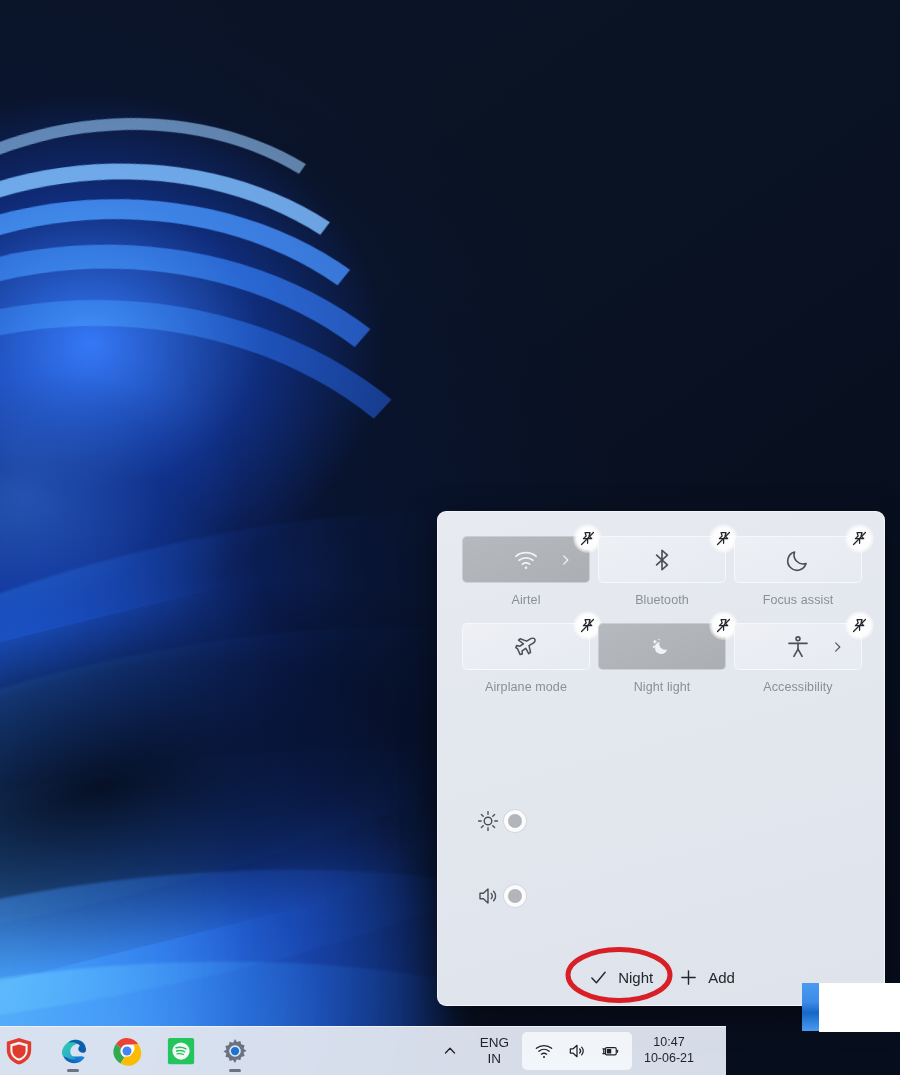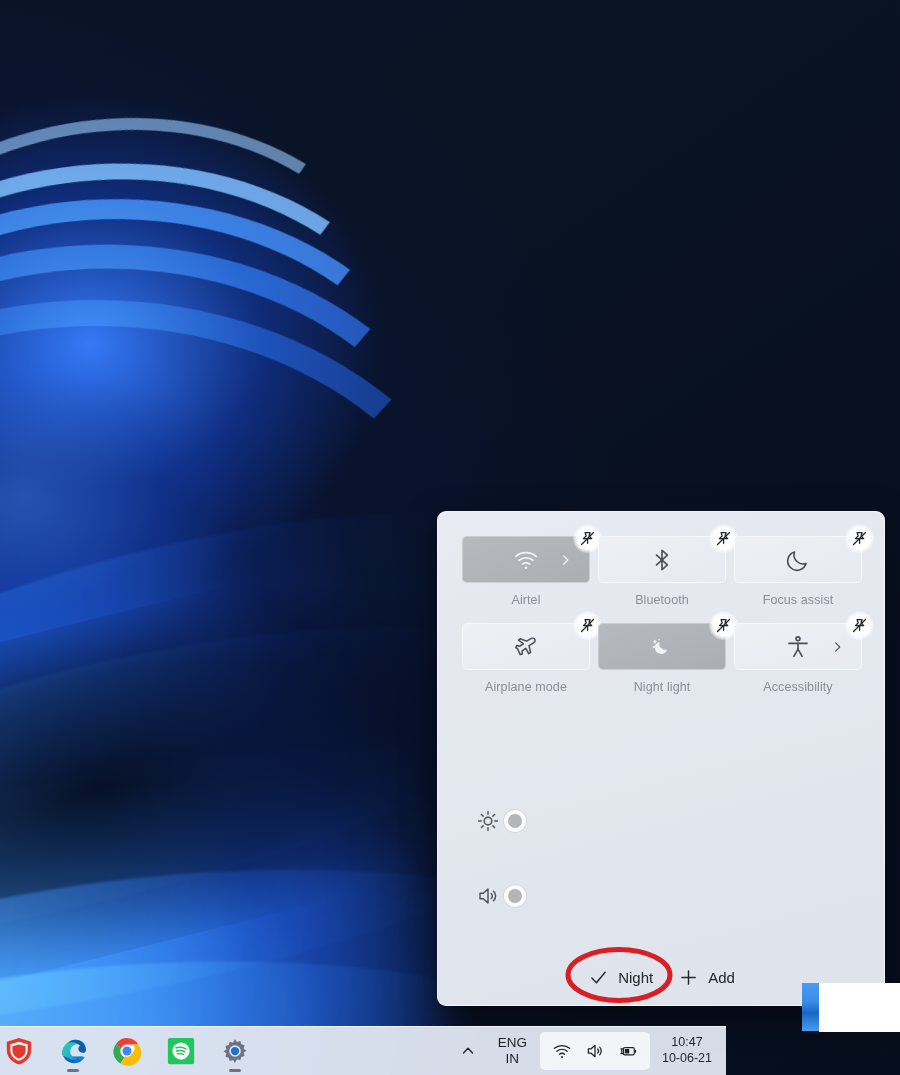--- a/index.html
+++ b/index.html
@@ -175,21 +175,21 @@
     padding:0 13px;
   }
   #tray-pill{
     display:flex; align-items:center; gap:13px;
     height:38px; padding:0 12px; border-radius:5px;
     background:rgba(244,246,250,.92);
   }
   #tray-pill svg{ width:20px; height:20px; color:#1f2328; }
   #clock{
     font-size:12.5px; color:#1f2328; line-height:1.25;
-    text-align:center; padding:0 14px 0 12px;
+    text-align:center; padding:0 32px 0 12px;
   }
 
   
   #blue-bar-artifact{
     position:absolute; left:802px; top:983px; width:17px; height:48px;
     background:linear-gradient(180deg,#4a9bf0 0%, #3d8ae8 40%, #1668c6 62%, #4a9bf0 100%);
   }
   #white-box-artifact{
     position:absolute; left:819px; top:983px; width:81px; height:49px;
     background:#ffffff;

